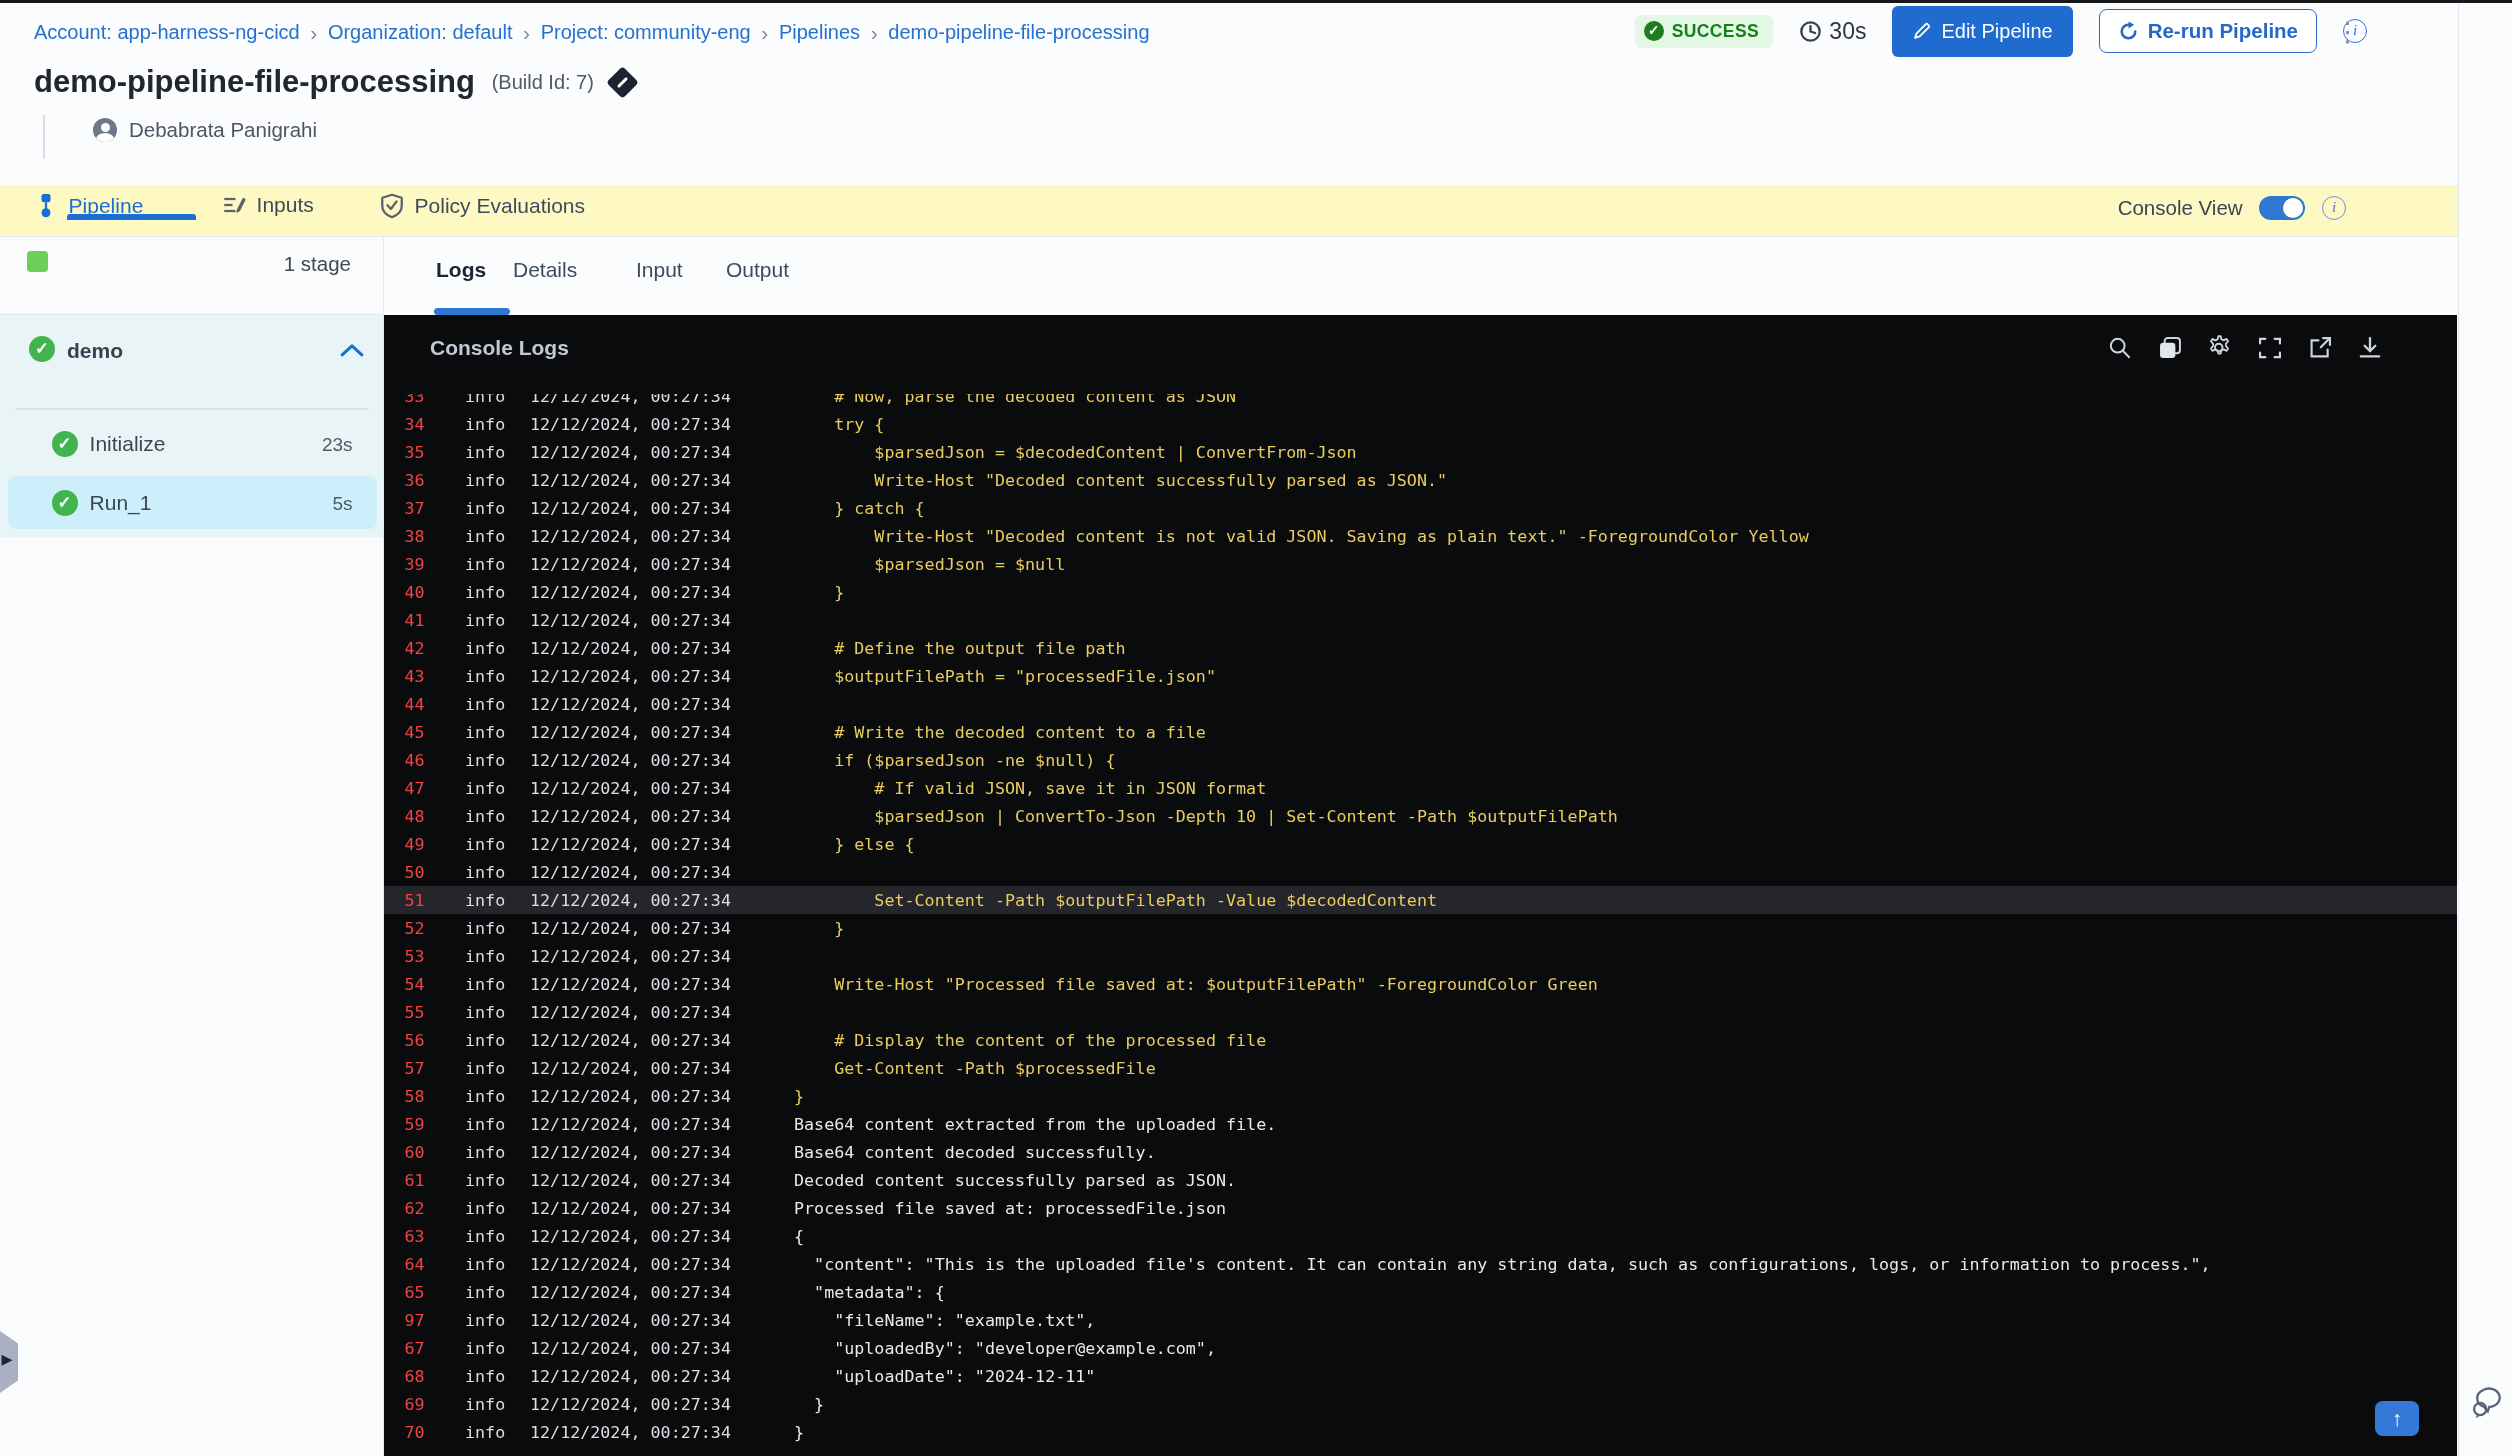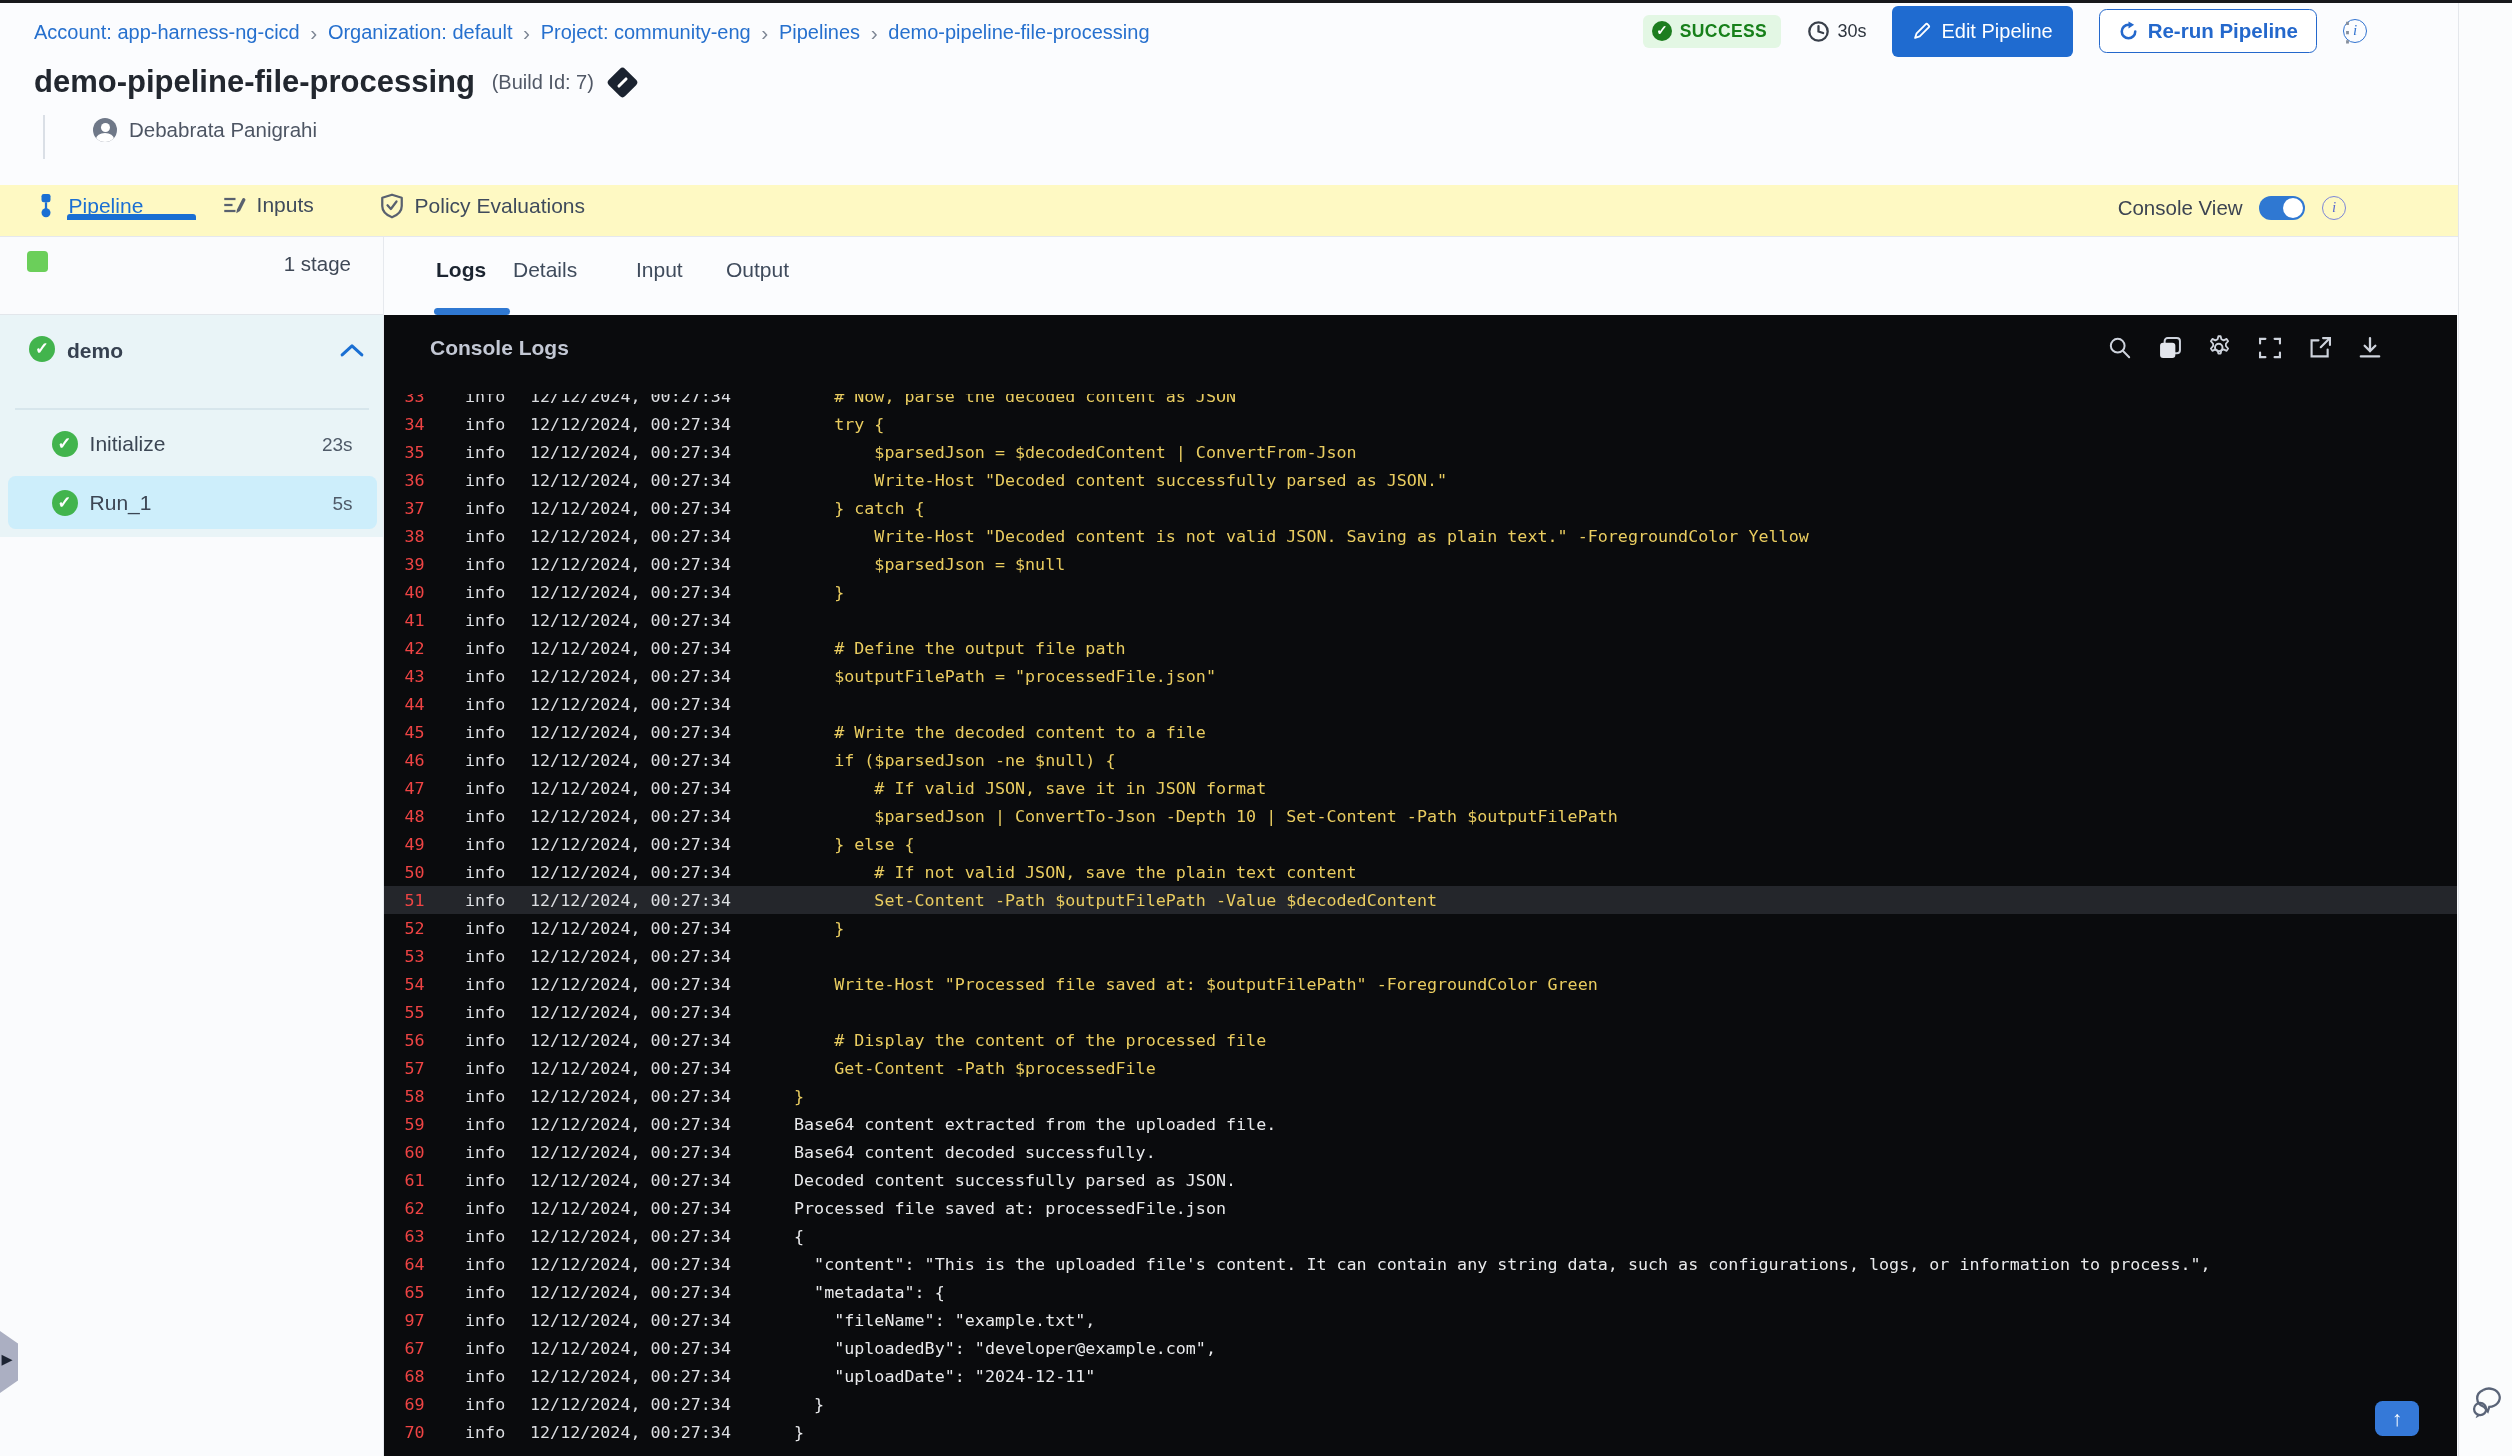--- a/index.html
+++ b/index.html
@@ -16,21 +16,21 @@
   #breadcrumb { left:34px; top:16.7px; height:26px; display:flex; align-items:center; gap:10.6px;
     font-size:20px; color:#2670ce; }
   #breadcrumb .crumb { color:#2670ce; cursor:pointer; white-space:nowrap; }
   #breadcrumb .sep { color:#7d8695; font-size:21px; }
   #statusbar { right:91px; top:10.6px; height:35px; display:flex; align-items:center; gap:26px; }
   .pill { display:flex; align-items:center; gap:7.6px; background:#e3f7e4; border-radius:6px;
     padding:6px 13.7px 6px 9px; }
   .pill .chk { width:20.5px; height:20.5px; border-radius:50%; background:#1d7d1f; color:#fff;
     font-size:13.7px; line-height:20.5px; text-align:center; font-weight:bold; }
   .pill .txt { color:#17801a; font-weight:bold; font-size:17.5px; letter-spacing:0.4px; }
-  #duration { display:flex; align-items:center; gap:7.6px; font-size:18px; color:#2e353f; }
+  #duration { display:flex; align-items:center; gap:7.6px; font-size:23px; color:#2e353f; }
   .btn-primary { display:flex; align-items:center; gap:9px; background:#1f6bd0; color:#fff;
     border:none; border-radius:6px; padding:14px 20px; font-size:20px; cursor:pointer;
     font-family:"Liberation Sans",sans-serif; }
   .btn-outline { display:flex; align-items:center; gap:9px; background:#fff; color:#2468cc;
     border:1.5px solid #2468cc; border-radius:7.6px; padding:9px 18px; font-size:20.5px; cursor:pointer;
     font-weight:bold; font-family:"Liberation Sans",sans-serif; }
   .info-circle { width:24px; height:24px; border-radius:50%; border:1.5px solid #3173d0;
     color:#3173d0; text-align:center; font-size:15px; line-height:21px; font-style:italic;
     font-family:"Liberation Serif",serif; }
   #kebab { right:97px; top:13.7px; font-size:27px; color:#868e9c; cursor:pointer; line-height:30px; }
@@ -407,21 +407,20 @@
         <div class="logrow">
           <span class="num">49</span>
           <span class="lvl">info</span>
           <span class="ts">12/12/2024, 00:27:34</span>
           <span class="msg y">    } else {</span>
         </div>
         <div class="logrow">
           <span class="num">50</span>
           <span class="lvl">info</span>
           <span class="ts">12/12/2024, 00:27:34</span>
-          <span class="msg y">        # If not valid JSON, save the plain text content</span>
         </div>
         <div class="logrow hl">
           <span class="num">51</span>
           <span class="lvl">info</span>
           <span class="ts">12/12/2024, 00:27:34</span>
           <span class="msg y">        Set-Content -Path $outputFilePath -Value $decodedContent</span>
         </div>
         <div class="logrow">
           <span class="num">52</span>
           <span class="lvl">info</span>

